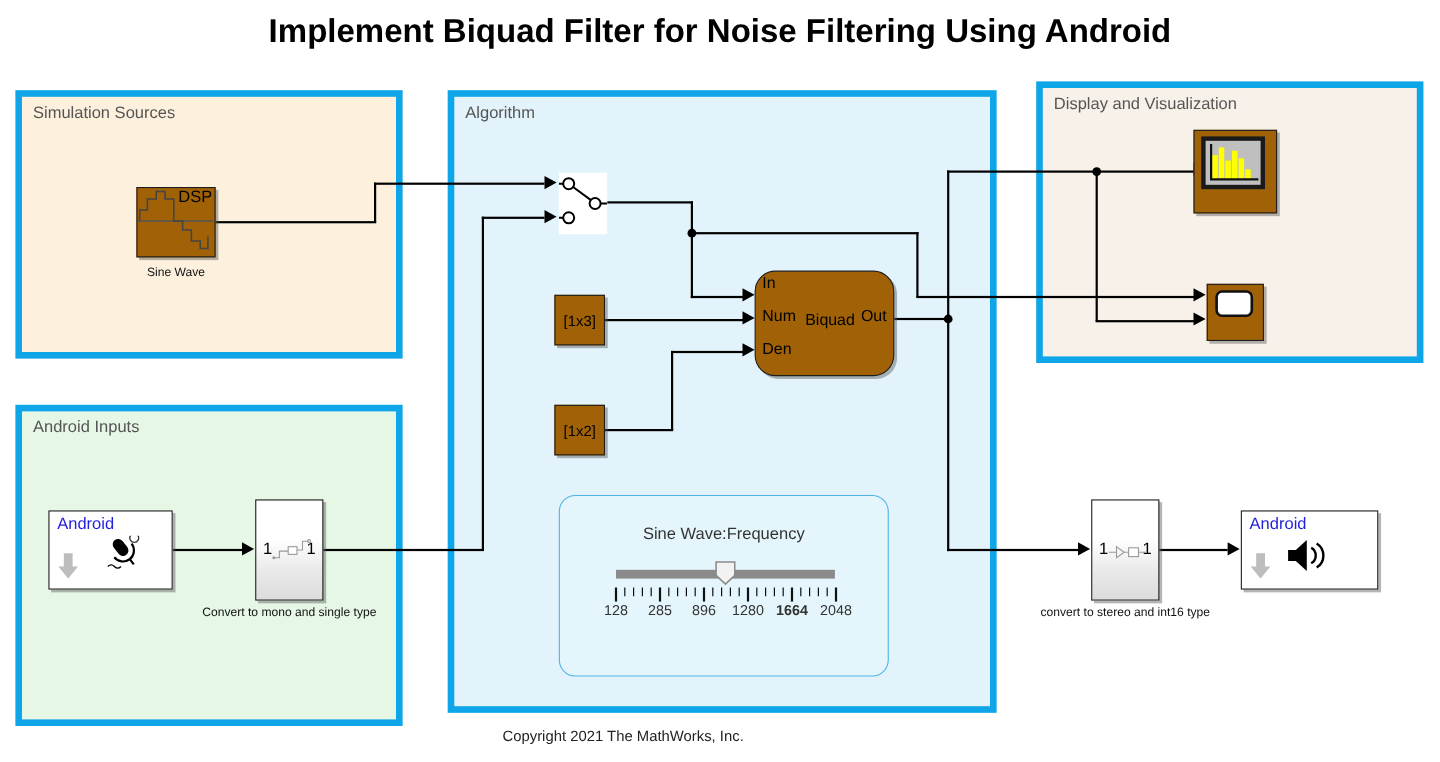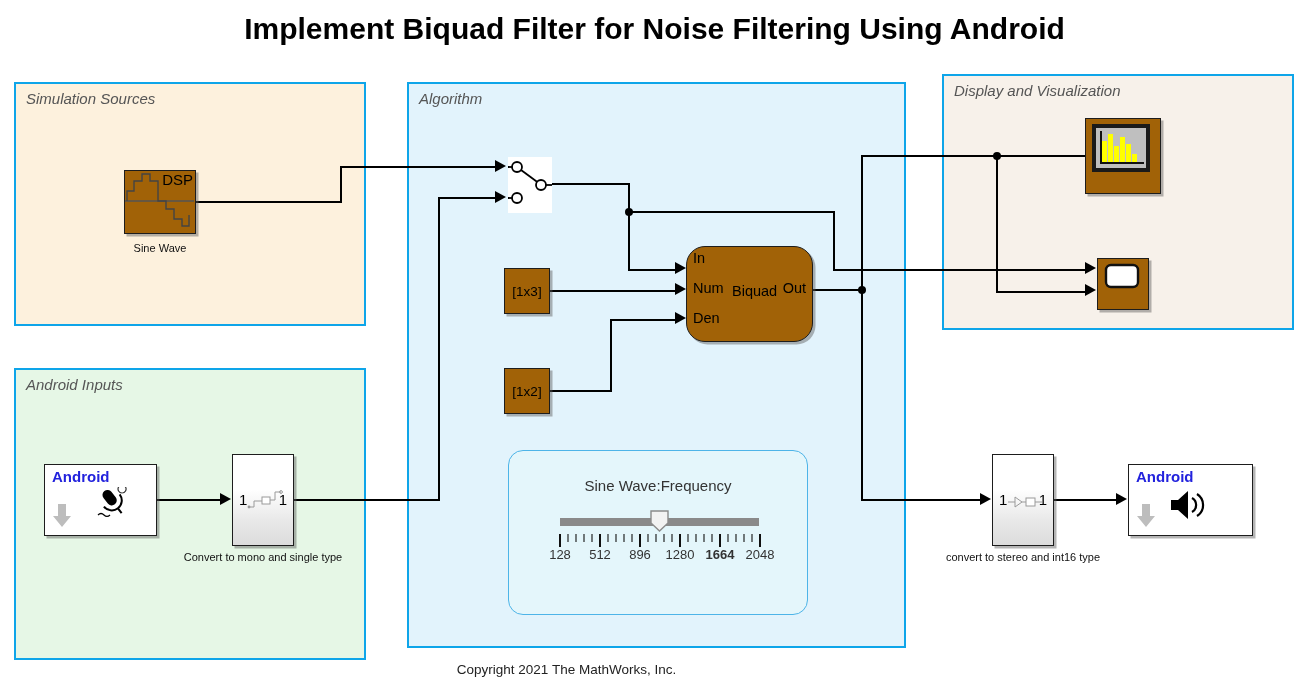--- a/index.html
+++ b/index.html
@@ -14,21 +14,21 @@
   .title{
     position:absolute;left:0;top:12px;width:1309px;text-align:center;
     font-size:30px;font-weight:bold;color:#000;letter-spacing:0px;
   }
   .copyright{
     position:absolute;left:0;top:662px;width:1133px;text-align:center;
     font-size:13.5px;color:#222;
   }
 
   
-  .area{position:absolute;border:2px solid #0ea5e9;box-sizing:border-box;font-style:italic;}
+  .area{position:absolute;border:6px solid #0ea5e9;box-sizing:border-box;}
   .area .area-label{
     position:absolute;left:10px;top:6px;font-size:15px;color:#555;white-space:nowrap;
   }
   #area-sim{left:14px;top:82px;width:352px;height:244px;background:#fdf1dd;}
   #area-alg{left:407px;top:82px;width:499px;height:566px;background:#e2f3fc;}
   #area-disp{left:942px;top:74px;width:352px;height:256px;background:#f7f1ea;}
   #area-andin{left:14px;top:368px;width:352px;height:292px;background:#e6f7e6;}
   #area-andout{left:942px;top:362px;width:352px;height:298px;background:#fbeceb;}
 
   
@@ -82,21 +82,21 @@
     font-size:15px;color:#333;
   }
   .sl-bar{position:absolute;left:51px;top:67px;width:199px;height:8px;background:#8a8a8a;}
   .sl-thumb{position:absolute;left:139px;top:59px;width:19px;height:22px;}
   .sl-ticks{position:absolute;left:47px;top:82px;width:208px;height:14px;}
   .sl-labels{position:absolute;left:0px;top:96px;width:300px;height:18px;}
   .sl-labels span{position:absolute;font-size:13px;color:#333;transform:translateX(-50%);}
 
   
   .android-blk{position:absolute;background:#fff;border:1.6px solid #1d1d1d;box-sizing:border-box;
-       box-shadow:2.5px 2.5px 0 rgba(90,90,90,.45);font-weight:bold;}
+       box-shadow:2.5px 2.5px 0 rgba(90,90,90,.45);}
   .android-blk .and-txt{position:absolute;left:7px;top:3px;font-size:15px;color:#2222dd;}
   .android-blk .dl-arrow{position:absolute;left:6px;bottom:2px;}
   #blk-mic{left:44px;top:464px;width:113px;height:72px;}
   #blk-spk{left:1128px;top:464px;width:125px;height:72px;}
 
   
   .subsys{position:absolute;border:1.6px solid #1d1d1d;box-sizing:border-box;
     background:linear-gradient(to bottom,#ffffff 0%,#ffffff 38%,#e9e9e9 72%,#dcdcdc 100%);
     box-shadow:2.5px 2.5px 0 rgba(90,90,90,.45);}
   .subsys .pnum{position:absolute;font-size:15px;color:#000;}
@@ -252,21 +252,21 @@
           <line x1="164.00" y1="1" x2="164.00" y2="14" stroke="#111" stroke-width="2"></line>
           <line x1="172.00" y1="1" x2="172.00" y2="9" stroke="#111" stroke-width="1.1"></line>
           <line x1="180.00" y1="1" x2="180.00" y2="9" stroke="#111" stroke-width="1.1"></line>
           <line x1="188.00" y1="1" x2="188.00" y2="9" stroke="#111" stroke-width="1.1"></line>
           <line x1="196.00" y1="1" x2="196.00" y2="9" stroke="#111" stroke-width="1.1"></line>
           <line x1="204.00" y1="1" x2="204.00" y2="14" stroke="#111" stroke-width="2"></line>
         </svg>
     </div>
     <div class="sl-labels" id="tick-labels">
         <span style="left:51.0px;">128</span>
-        <span style="left:91.0px;">512</span>
+        <span style="left:91.0px;">285</span>
         <span style="left:131.0px;">896</span>
         <span style="left:171.0px;">1280</span>
         <span style="left:211.0px;font-weight:bold;">1664</span>
         <span style="left:251.0px;">2048</span>
       </div>
   </div>
 
   <div class="android-blk" id="blk-mic">
     <div class="and-txt">Android</div>
     <svg width="46" height="34" viewBox="0 0 46 34" style="position:absolute;left:46px;top:22px;">

